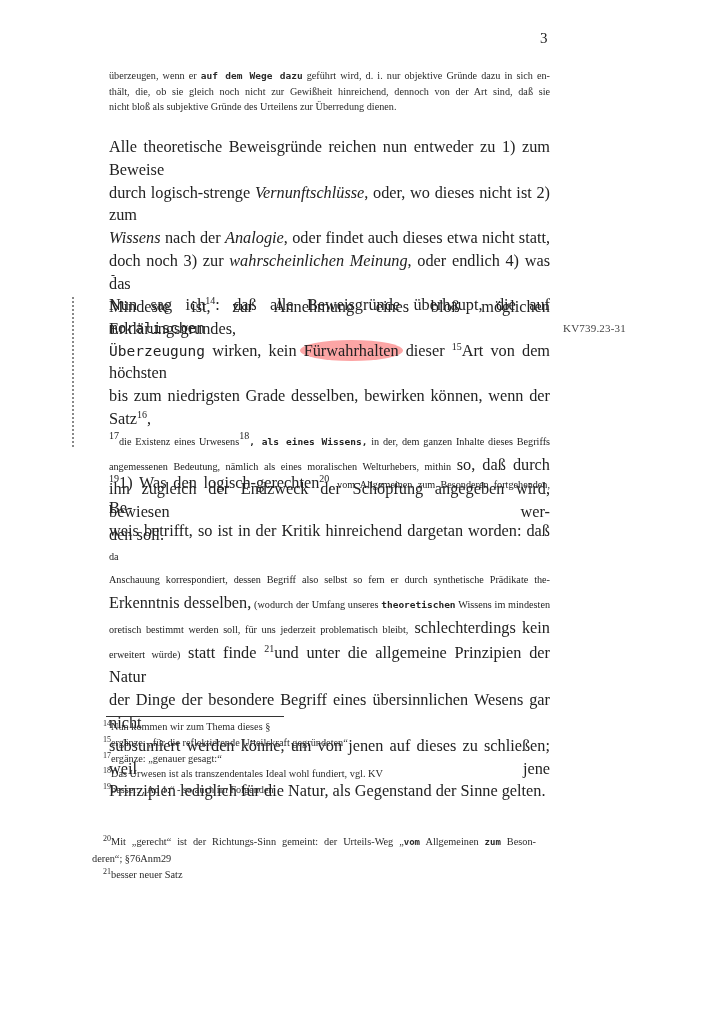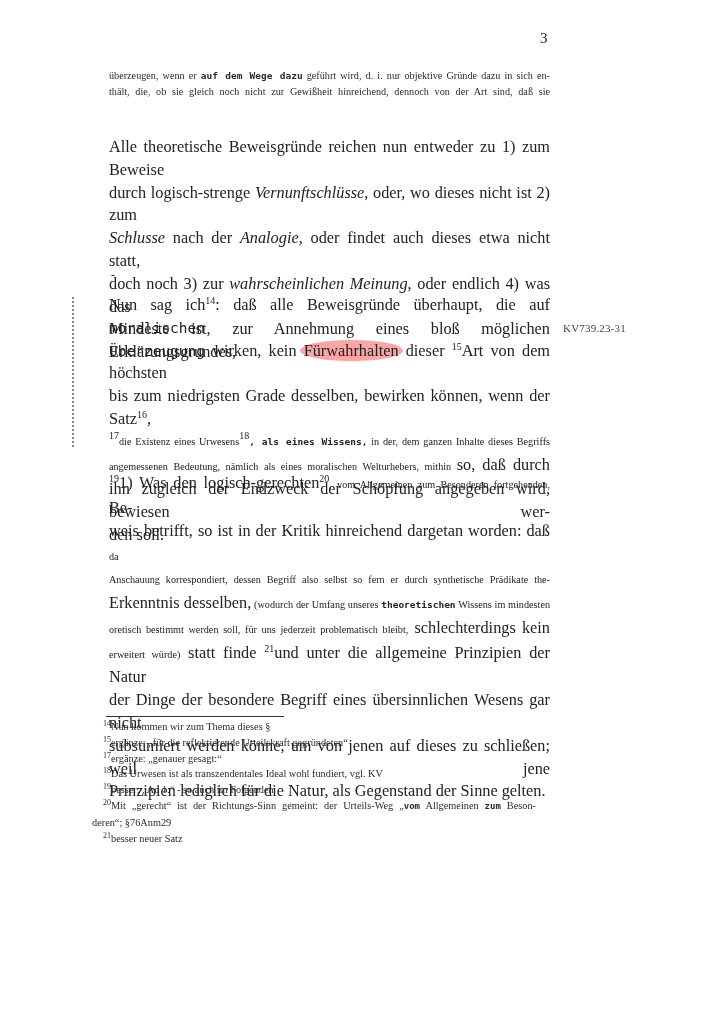--- a/index.html
+++ b/index.html
@@ -31,26 +31,27 @@
   .fn .m { font-family: "DejaVu Sans Mono", "Liberation Mono", monospace; font-weight: bold; font-size: 9px; }
 </style>
 </head>
 <body>
 
 <div class="abs pagenum">3</div>
 
 <div class="abs small top-para">
   <span class="justify-line"><span>überzeugen, wenn er </span><span class="mono-sm">auf dem Wege dazu</span><span> geführt wird, d. i. nur objektive Gründe dazu in sich en-</span></span>
   <span class="justify-line">thält, die, ob sie gleich noch nicht zur Gewißheit hinreichend, dennoch von der Art sind, daß sie</span>
+  <span class="line">nicht bloß als subjektive Gründe des Urteilens zur Überredung dienen.</span>
 </div>
 
 <div class="abs main p1">
   <span class="justify-line">Alle theoretische Beweisgründe reichen nun entweder zu 1) zum Beweise</span>
   <span class="justify-line"><span>durch logisch-strenge </span><i>Vernunftschlüsse</i><span>, oder, wo dieses nicht ist 2) zum</span></span>
-  <span class="justify-line"><i>Schlusse</i><span> nach der </span><i>Analogie</i><span>, oder findet auch dieses etwa nicht statt,</span></span>
+  <span class="justify-line"><i>Wissens</i><span> nach der </span><i>Analogie</i><span>, oder findet auch dieses etwa nicht statt,</span></span>
   <span class="justify-line"><span>doch noch 3) zur </span><i>wahrscheinlichen Meinung</i><span>, oder endlich 4) was das</span></span>
   <span class="justify-line">Mindeste ist, zur Annehmung eines bloß möglichen Erklärungsgrundes,</span>
 </div>
 
 <div class="abs dash">-</div>
 
 <div class="abs dotted"></div>
 
 <div class="abs main p2">
   <span class="justify-line"><span>Nun sag ich</span><sup>14</sup><span>: daß alle Beweisgründe überhaupt, die auf </span><span class="mono-big">moralischen</span></span>
@@ -77,16 +78,16 @@
 </div>
 
 <div class="abs fn-rule"></div>
 
 <div class="abs footnotes">
   <span class="fn"><sup>14</sup><span>Nun kommen wir zum Thema dieses §</span></span>
   <span class="fn"><sup>15</sup><span>ergänze: „für die reflektierende Urteilskraft gegründeten“</span></span>
   <span class="fn"><sup>17</sup><span>ergänze: „genauer gesagt:“</span></span>
   <span class="fn"><sup>18</sup><span>Das Urwesen ist als transzendentales Ideal wohl fundiert, vgl. KV</span></span>
   <span class="fn"><sup>19</sup><span>besser: „Ad 1:“ - so auch im Folgenden</span></span>
-  <span class="fn" style="text-align:justify;text-align-last:justify;"><sup>20</sup><span>Mit „gerecht“ ist der Richtungs-Sinn gemeint: der Urteils-Weg „</span><span class="m">vom</span><span> Allgemeinen </span><span class="m">zum</span><span> Beson-</span></span>
+  <span class="fn" style="text-align:justify;text-align-last:justify;margin-top:36px;"><sup>20</sup><span>Mit „gerecht“ ist der Richtungs-Sinn gemeint: der Urteils-Weg „</span><span class="m">vom</span><span> Allgemeinen </span><span class="m">zum</span><span> Beson-</span></span>
   <span class="fn cont">deren“; §76Anm29</span>
   <span class="fn"><sup>21</sup><span>besser neuer Satz</span></span>
 </div>
 
 </body></html>

